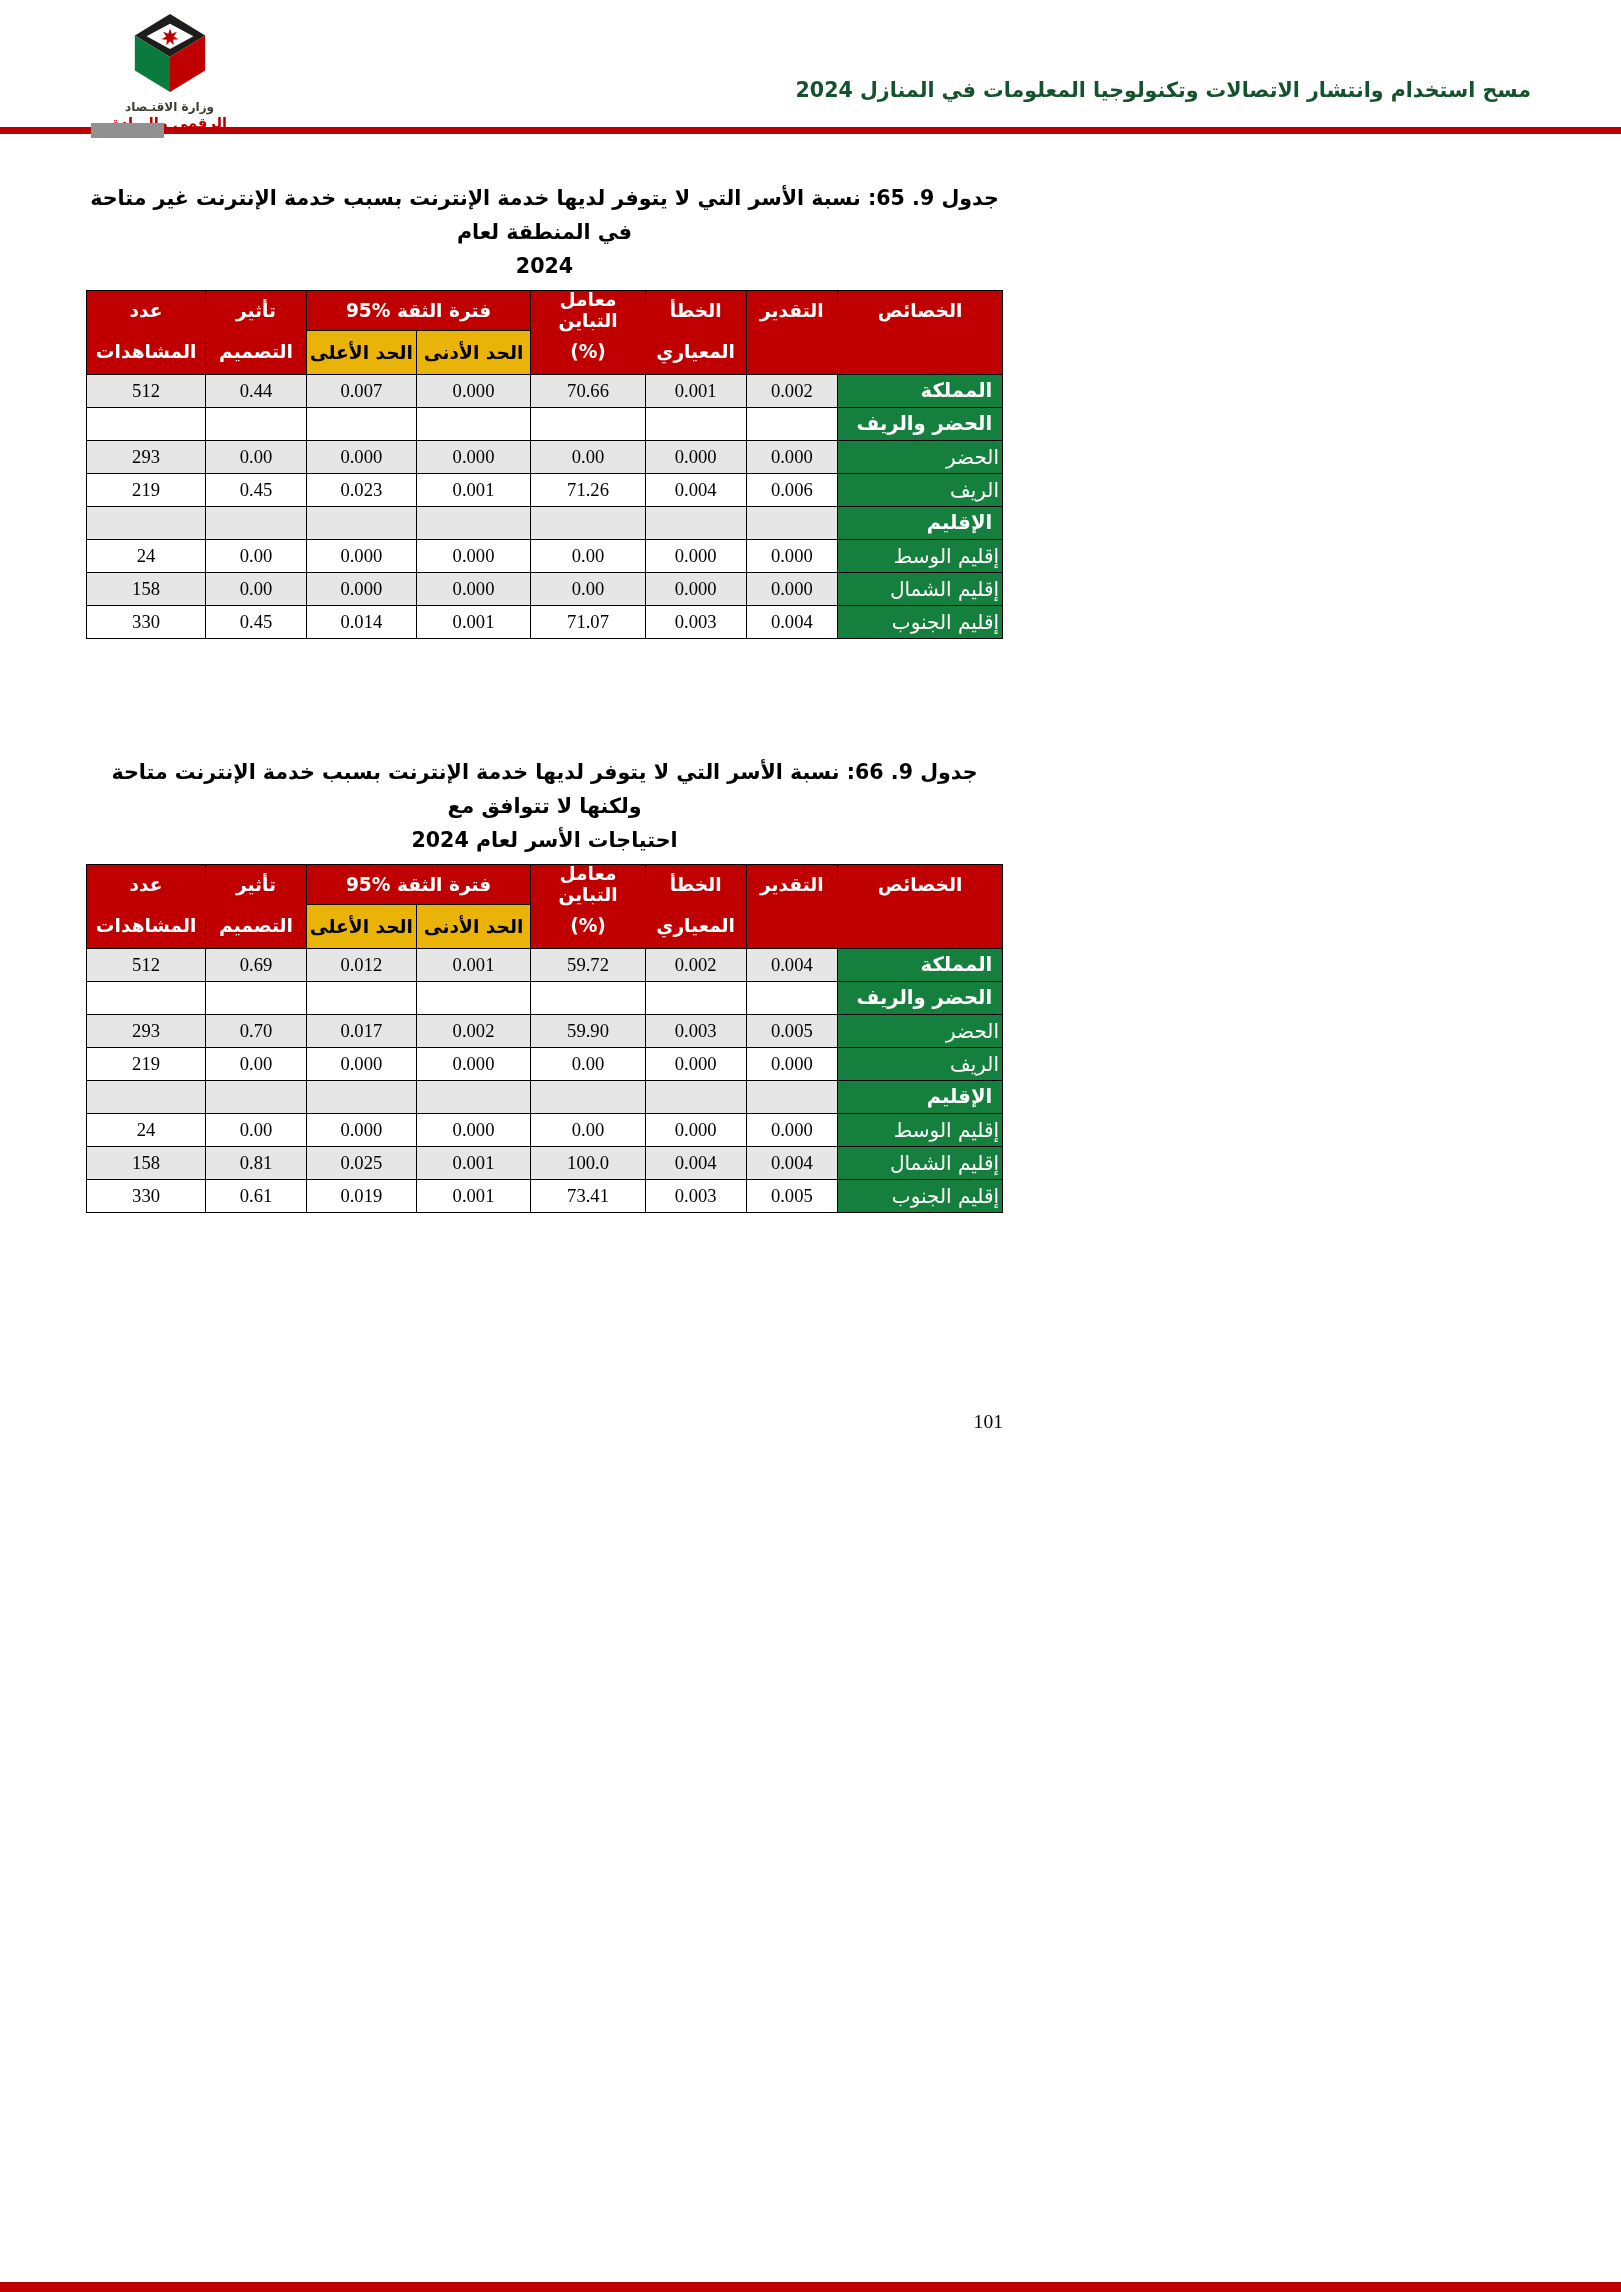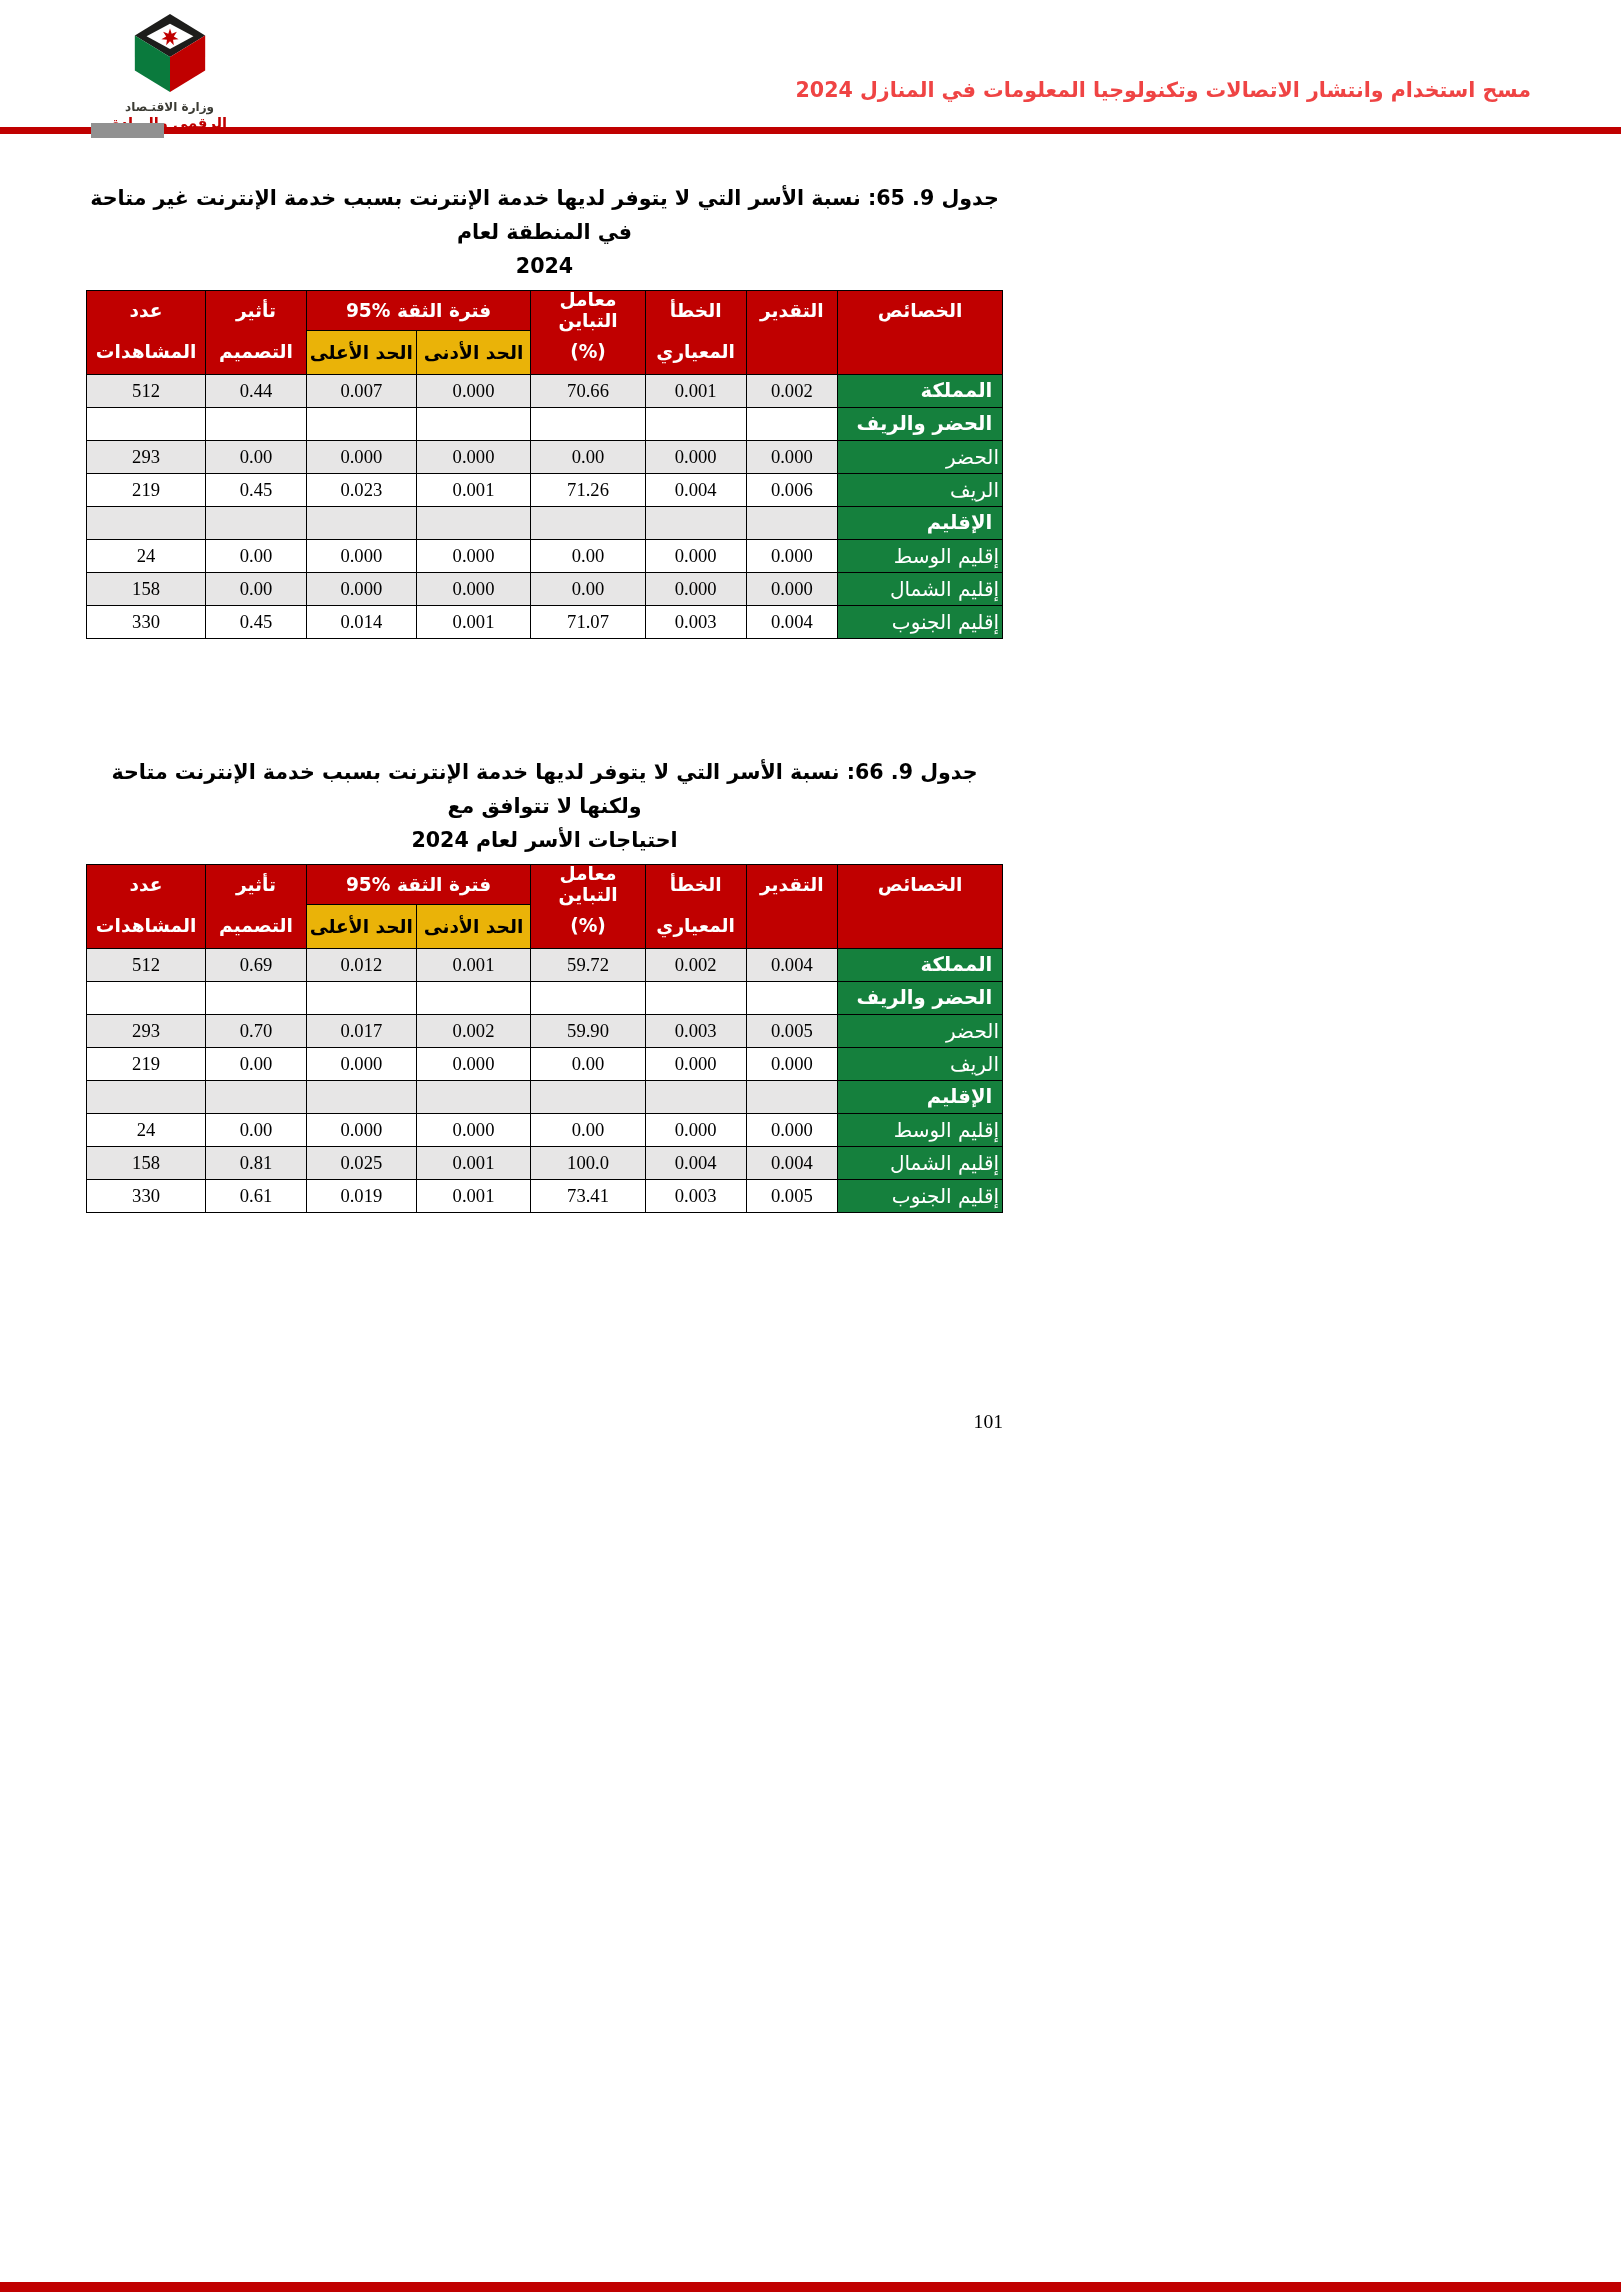--- a/index.html
+++ b/index.html
@@ -21,21 +21,21 @@
     text-align: center;
     direction: rtl;
   }
   .logo-text1 { font-size: 12px; font-weight: bold; color: #3c3c35; margin-top: 2px; }
   .logo-text2 { font-size: 14.7px; font-weight: bold; color: #c00000; }
   .header-title {
     position: absolute;
     top: 78px; right: 90px;
     font-size: 20.6px;
     font-weight: bold;
-    color: #ef4444;
+    color: #14532d;
     text-align: center;
   }
   .rule {
     position: absolute;
     top: 127px; left: 0;
     width: 100%; height: 6.9px;
     background: #c00000;
   }
   .rule-gray {
     position: absolute;

